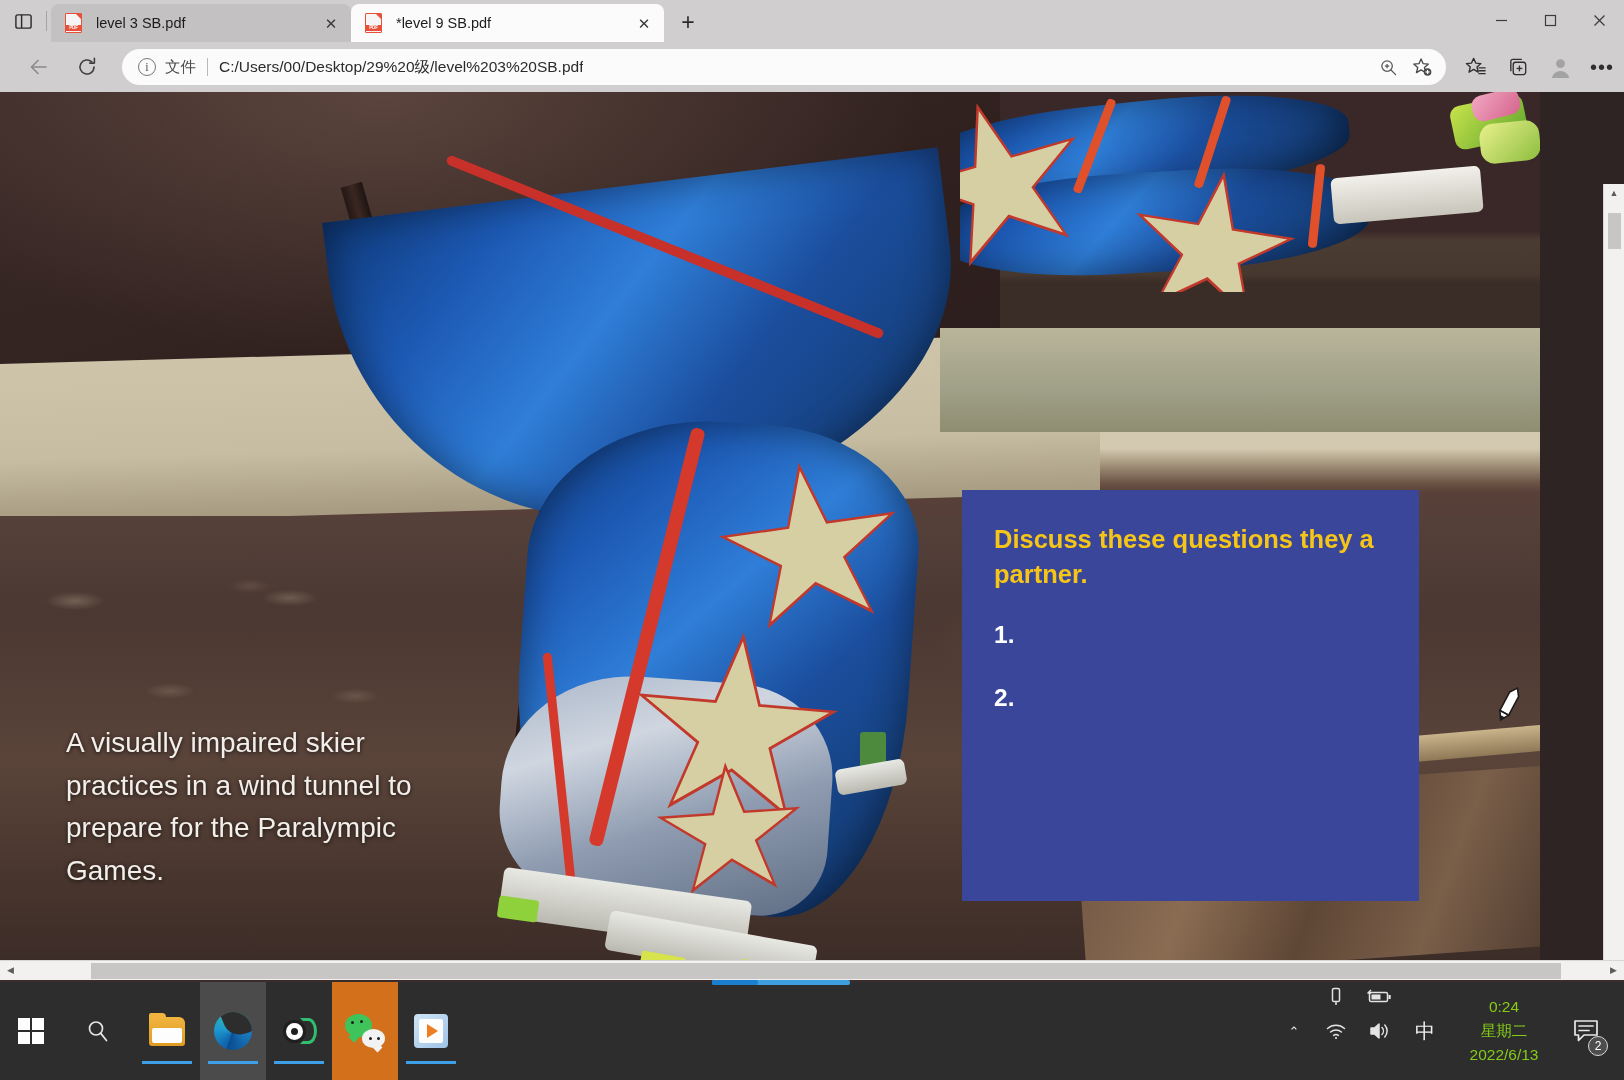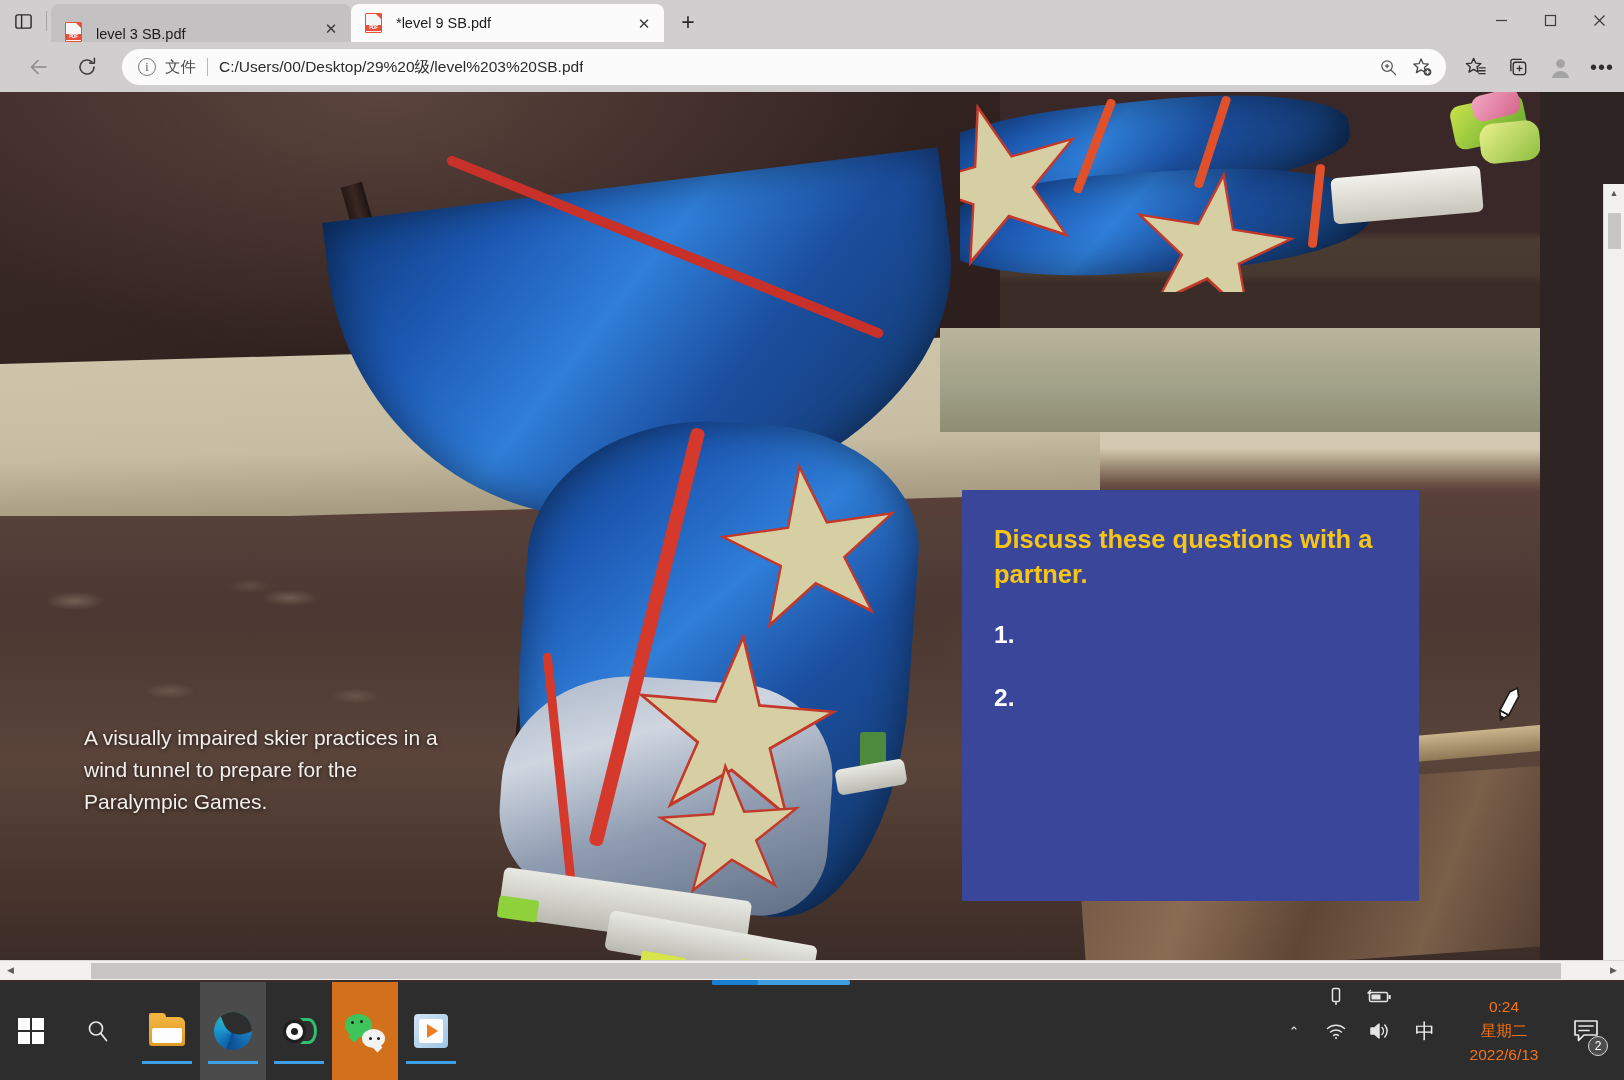--- a/index.html
+++ b/index.html
@@ -217,22 +217,22 @@
   }
   .foot {
     position: absolute; background: linear-gradient(to bottom, #e9e9e4, #b9b9b0);
     border-radius: 6px;
   }
   .greenbit { position: absolute; background: #8fd13a; border-radius: 3px; }
   .yellowbit { position: absolute; background: #d6e34a; border-radius: 2px; }
 
   
   .caption {
-    position: absolute; left: 84px; top: 630px; width: 360px;
-    color: #f2eeea; font-size: 21px; line-height: 1.52;
+    position: absolute; left: 66px; top: 630px; width: 360px;
+    color: #f2eeea; font-size: 28px; line-height: 1.52;
     text-shadow: 0 1px 4px rgba(0,0,0,.75);
   }
 
   
   .warm-label {
     position: absolute; left: 962px; top: 352px; width: 214px; height: 44px;
     background: #f5c518; color: #3c2a08; font-size: 26px; font-weight: bold;
     letter-spacing: 3.5px; display: flex; align-items: center; padding-left: 17px;
   }
   .warm-panel {
@@ -397,21 +397,21 @@
   .tray-icons-grid {
     display: grid; grid-template-columns: 44px 44px; grid-template-rows: 34px 34px;
     align-items: center; justify-items: center; height: 98px; color: #e4e4e4;
   }
   .ime {
     width: 46px; height: 98px; display: flex; align-items: center; justify-content: center;
     color: #efefef; font-size: 20px;
   }
   .clock {
     height: 98px; display: flex; flex-direction: column; align-items: center; justify-content: center;
-    color: #f97316; font-size: 15.5px; line-height: 1.55; padding: 0 14px; min-width: 112px;
+    color: #84cc16; font-size: 15.5px; line-height: 1.55; padding: 0 14px; min-width: 112px;
   }
   .notif {
     width: 54px; height: 98px; display: flex; align-items: center; justify-content: center;
     position: relative; color: #e8e8e8;
   }
   .notif-badge {
     position: absolute; right: 6px; bottom: 24px; min-width: 20px; height: 20px;
     border-radius: 50%; background: #4d4d4d; border: 1.5px solid #d8d8d8;
     color: #ffffff; font-size: 12px; display: flex; align-items: center; justify-content: center;
   }
@@ -423,21 +423,21 @@
 
   <div class="tabstrip">
     <div class="tab-preview">
       <svg viewBox="0 0 20 20" fill="none" stroke="#2b2b2b" stroke-width="1.5">
         <rect x="2" y="3" width="16" height="14" rx="2"></rect>
           <line x1="8" y1="3" x2="8" y2="17"></line>
       </svg>
     </div>
     <div class="tabstrip-divider"></div>
 
-    <div class="tab inactive" style="width:290px;align-items:flex-end;">
+    <div class="tab inactive" style="width:290px;">
       <div class="tab-favicon">
           <span class="pdficon"></span>
         </div>
       <div class="tab-title">level 3 SB.pdf</div>
       <div class="tab-close">✕</div>
     </div>
 
     <div class="tab active" style="width:313px;">
       <div class="tab-favicon">
           <span class="pdficon"></span>
@@ -581,21 +581,21 @@
       <div class="foot" style="left:606px; top:836px; width:210px; height:40px; transform:rotate(10deg);"></div>
       <div class="greenbit" style="left:498px; top:806px; width:40px; height:22px; transform:rotate(8deg);"></div>
       <div class="yellowbit" style="left:640px; top:862px; width:44px; height:22px; transform:rotate(10deg);"></div>
       <div class="yellowbit" style="left:740px; top:870px; width:40px; height:20px; transform:rotate(10deg);"></div>
       <div class="greenbit" style="left:860px; top:640px; width:26px; height:36px; background:#4e8a3e;"></div>
       <div class="foot" style="left:836px; top:672px; width:70px; height:26px; transform:rotate(-10deg);"></div>
 
       <div class="caption">A visually impaired skier practices in a wind tunnel to prepare for the Paralympic Games.</div>
 
       <div class="warm-panel">
-        <div class="warm-heading">Discuss these questions with a partner.</div>
+        <div class="warm-heading">Discuss these questions they a partner.</div>
         <div class="qlist">
           <div class="q">
             <span class="qnum">1.</span>
           </div>
           <div class="q">
             <span class="qnum">2.</span>
           </div>
         </div>
       </div>
     </div>

